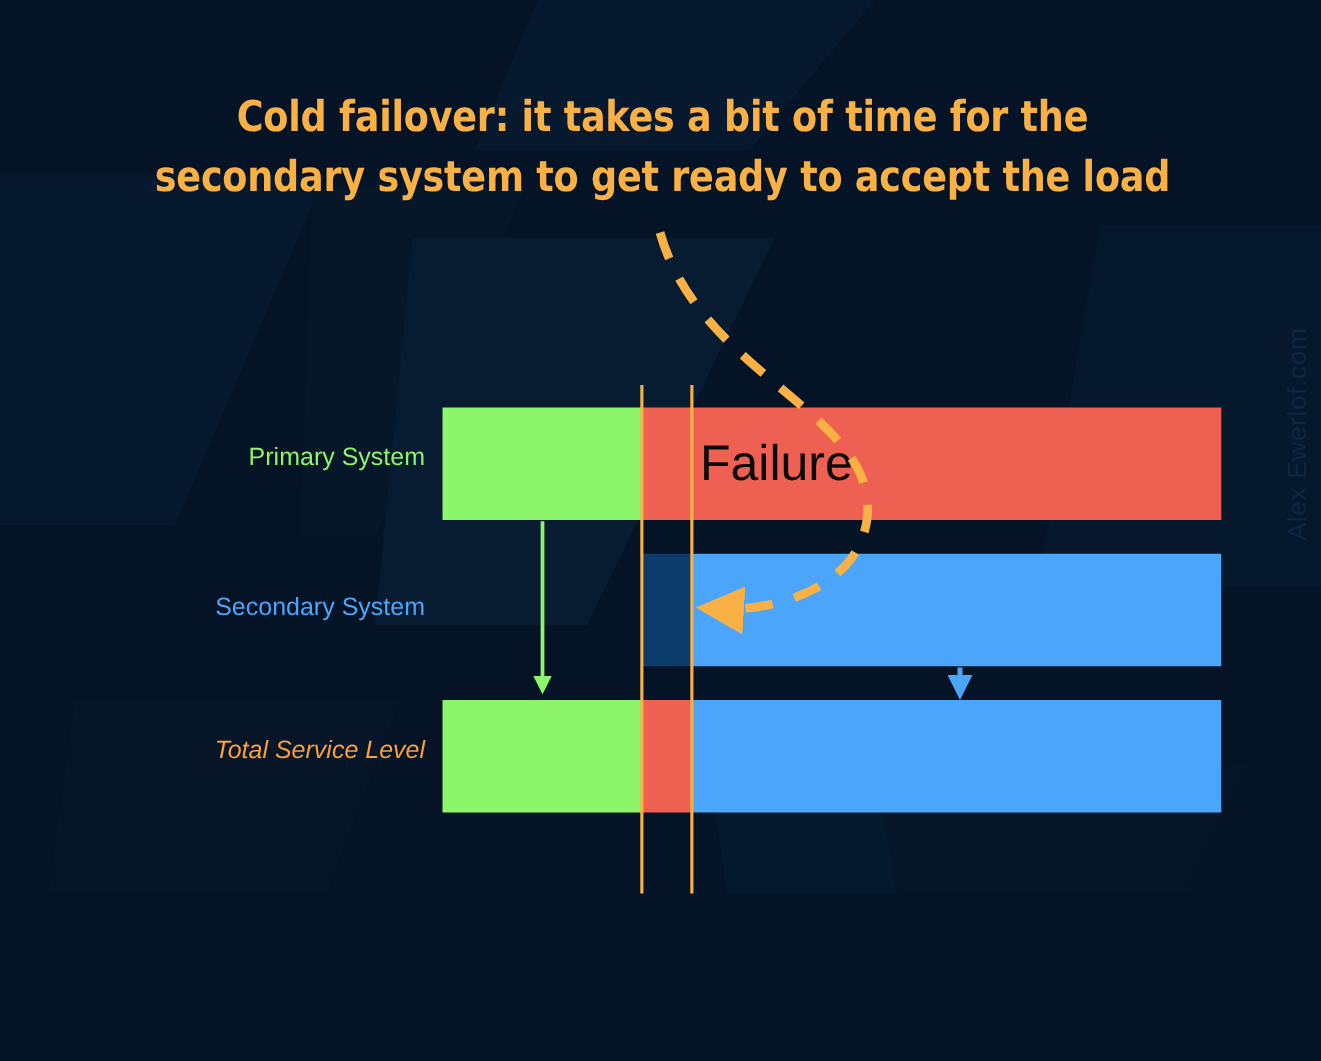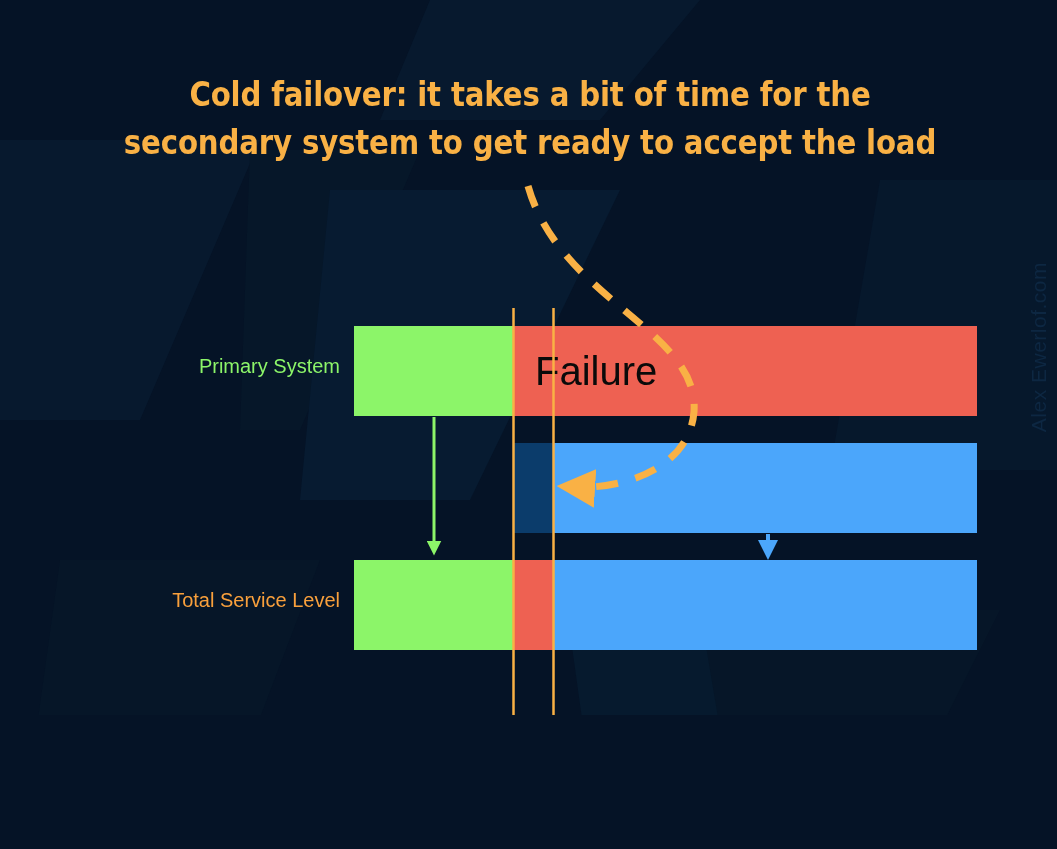--- a/index.html
+++ b/index.html
@@ -55,21 +55,21 @@
     position: absolute;
     left: 0;
     width: 340px;
     height: 30px;
   }
   #label-primary   { top: 355px; }
   #label-secondary { top: 475px; }
   #label-total     { top: 589px; }
   #label-primary   .row-label { color: #8CF569; }
   #label-secondary .row-label { color: #4BA6FB; }
-  #label-total     .row-label { color: #F9A03C; }
+  #label-total     .row-label { color: #F9A03C; font-style: italic; }
 
   
   .bar-row {
     position: absolute;
     left: 354px;
     width: 623px;
     height: 90px;
   }
   #row-primary   { top: 326px; }
   #row-secondary { top: 443px; }
@@ -82,21 +82,21 @@
   }
   .seg-green    { background: #8CF569; }
   .seg-red      { background: #EE6152; }
   .seg-blue     { background: #4BA6FB; }
   .seg-darkblue { background: #0B3C6B; }
   .seg-empty    { background: transparent; }
 
   
   #failure-label {
     position: absolute;
-    left: 535px;
+    left: 560px;
     top: 351px;
     color: #0A0A0A;
     font-family: "Liberation Sans", sans-serif;
     font-size: 40px;
     line-height: 40px;
     white-space: nowrap;
   }
 
   
   #time-label {
@@ -149,20 +149,23 @@
     <polygon points="700,610 1000,610 880,849 740,849" fill="#061628"></polygon>
     <polygon points="60,560 320,560 210,849 20,849" fill="#061628"></polygon>
     <polygon points="430,0 700,0 600,120 380,120" fill="#07192E"></polygon>
   </svg>
 
   <div id="title">Cold failover: it takes a bit of time for the secondary system to get ready to accept the load</div>
 
   <div class="label-wrap" id="label-primary">
     <span class="row-label" style="color: rgb(140, 245, 105);">Primary System</span>
   </div>
+  <div class="label-wrap" id="label-secondary">
+    <span class="row-label" style="color: rgb(75, 166, 251);">Secondary System</span>
+  </div>
   <div class="label-wrap" id="label-total">
     <span class="row-label" style="color: rgb(249, 160, 60);">Total Service Level</span>
   </div>
 
   <div class="bar-row" id="row-primary">
     <div class="seg seg-green" style="left: 0%; width: 25.5%; background: rgb(140, 245, 105);"></div>
     <div class="seg seg-red" style="left: 25.5%; width: 74.5%; background: rgb(238, 97, 82);"></div>
   </div>
 
   <div class="bar-row" id="row-secondary">

